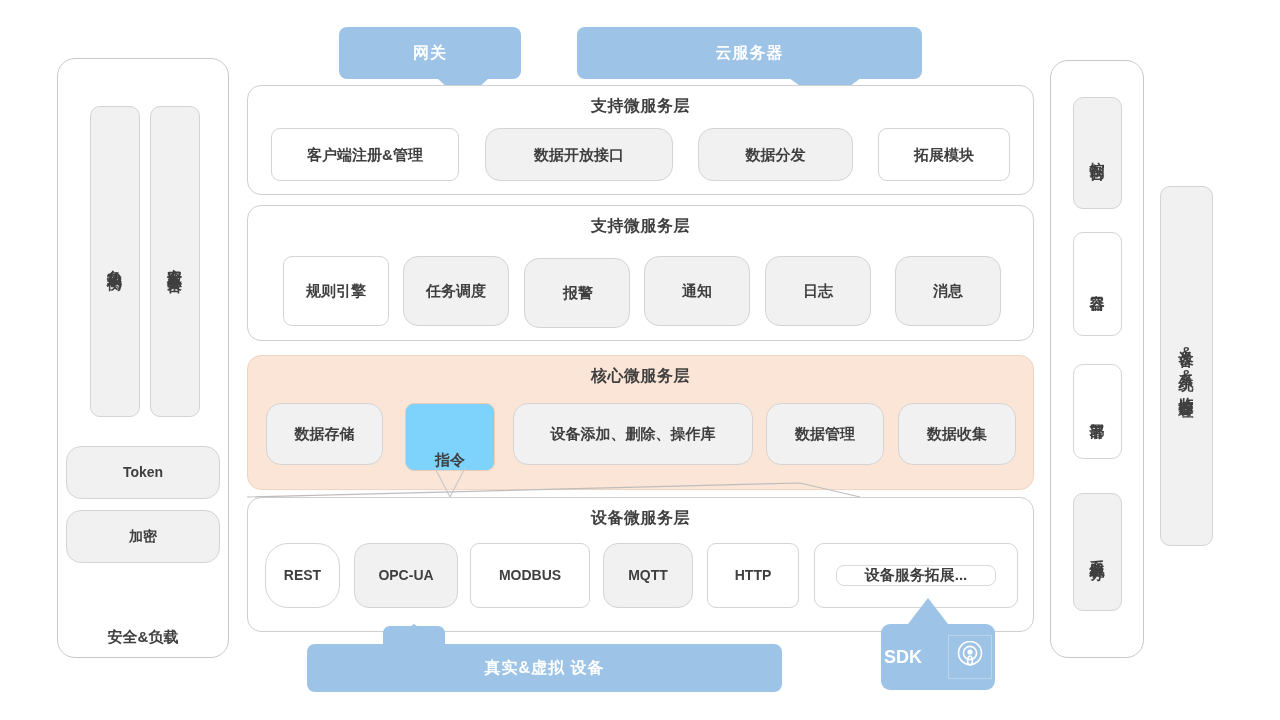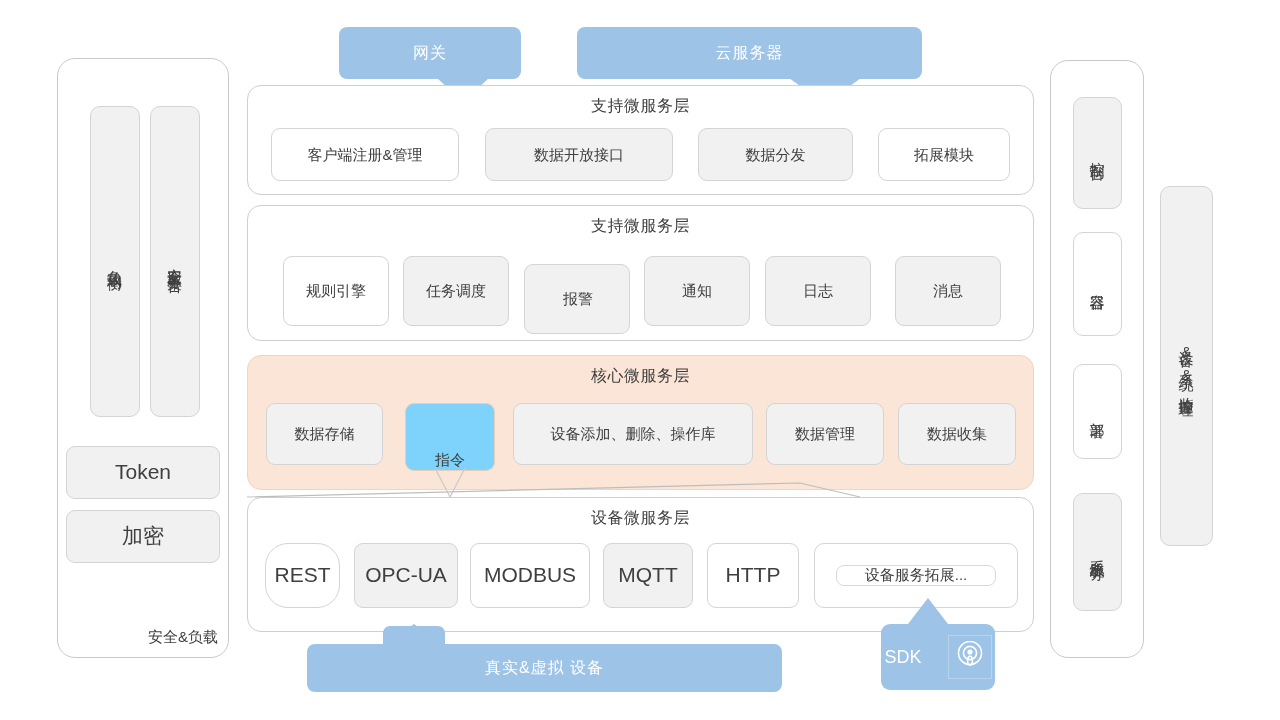--- a/index.html
+++ b/index.html
@@ -11,20 +11,21 @@
   body {
     font-family: "Liberation Sans", "DejaVu Sans", sans-serif;
     color: #404040;
   }
   #canvas {
     position: relative;
     width: 1280px;
     height: 720px;
     background: #ffffff;
     overflow: hidden;
+    font-weight: bold;
   }
 
   
   .panel {
     position: absolute;
     box-sizing: border-box;
     border: 1px solid #c9c9c9;
     border-radius: 18px;
     background: #ffffff;
   }
@@ -57,24 +58,24 @@
     background: #ffffff;
     display: flex;
     align-items: center;
     justify-content: center;
     text-align: center;
     font-size: 15px;
     color: #3f3f3f;
     line-height: 1.15;
     padding: 2px 6px;
   }
-  .chip.gray { background: #F1F1F1; }
+  .chip.gray { background: #F1F1F1; border-radius: 15px; }
   .chip.peach { background: #7dd3fc; border-color: #e8cdb8; align-items: flex-end; }
 
-  .chip.big { font-size: 21px; }
+  .chip.big { font-size: 14px; }
 
   
   .chip-outer {
     position: absolute;
     box-sizing: border-box;
     border: 1px solid #d4d4d4;
     border-radius: 10px;
     background: #ffffff;
     padding: 21px;
   }
@@ -210,21 +211,21 @@
   </div>
   <div class="vchip" style="left:150px; top:106px; width:50px; height:311px;">
     <span class="vtext">安全服务集合</span>
   </div>
   <div class="chip gray big" style="left:66px; top:446px; width:154px; height:53px;">
     <span>Token</span>
   </div>
   <div class="chip gray big" style="left:66px; top:510px; width:154px; height:53px;">
     <span>加密</span>
   </div>
-  <div class="panel-caption" style="left:57px; top:628px; width:172px;margin-left:40px;">
+  <div class="panel-caption" style="left:57px; top:628px; width:172px;">
     <span>安全&amp;负载</span>
   </div>
 
   <div class="layer" style="left:247px; top:85px; width:787px; height:110px;">
     <div class="layer-title">支持微服务层</div>
   </div>
   <div class="chip" style="left:271px; top:128px; width:188px; height:53px;">
     <span>客户端注册&amp;管理</span>
   </div>
   <div class="chip gray" style="left:485px; top:128px; width:188px; height:53px;">
@@ -239,21 +240,21 @@
 
   <div class="layer" style="left:247px; top:205px; width:787px; height:136px;">
     <div class="layer-title">支持微服务层</div>
   </div>
   <div class="chip" style="left:283px; top:256px; width:106px; height:70px;">
     <span>规则引擎</span>
   </div>
   <div class="chip gray" style="left:403px; top:256px; width:106px; height:70px;">
     <span>任务调度</span>
   </div>
-  <div class="chip gray" style="left:524px; top:264px; width:106px; height:70px;padding-left:8px;">
+  <div class="chip gray" style="left:524px; top:258px; width:106px; height:70px;padding-left:8px;">
     <span>报警</span>
   </div>
   <div class="chip gray" style="left:644px; top:256px; width:106px; height:70px;">
     <span>通知</span>
   </div>
   <div class="chip gray" style="left:765px; top:256px; width:106px; height:70px;">
     <span>日志</span>
   </div>
   <div class="chip gray" style="left:895px; top:256px; width:106px; height:70px;">
     <span>消息</span>

